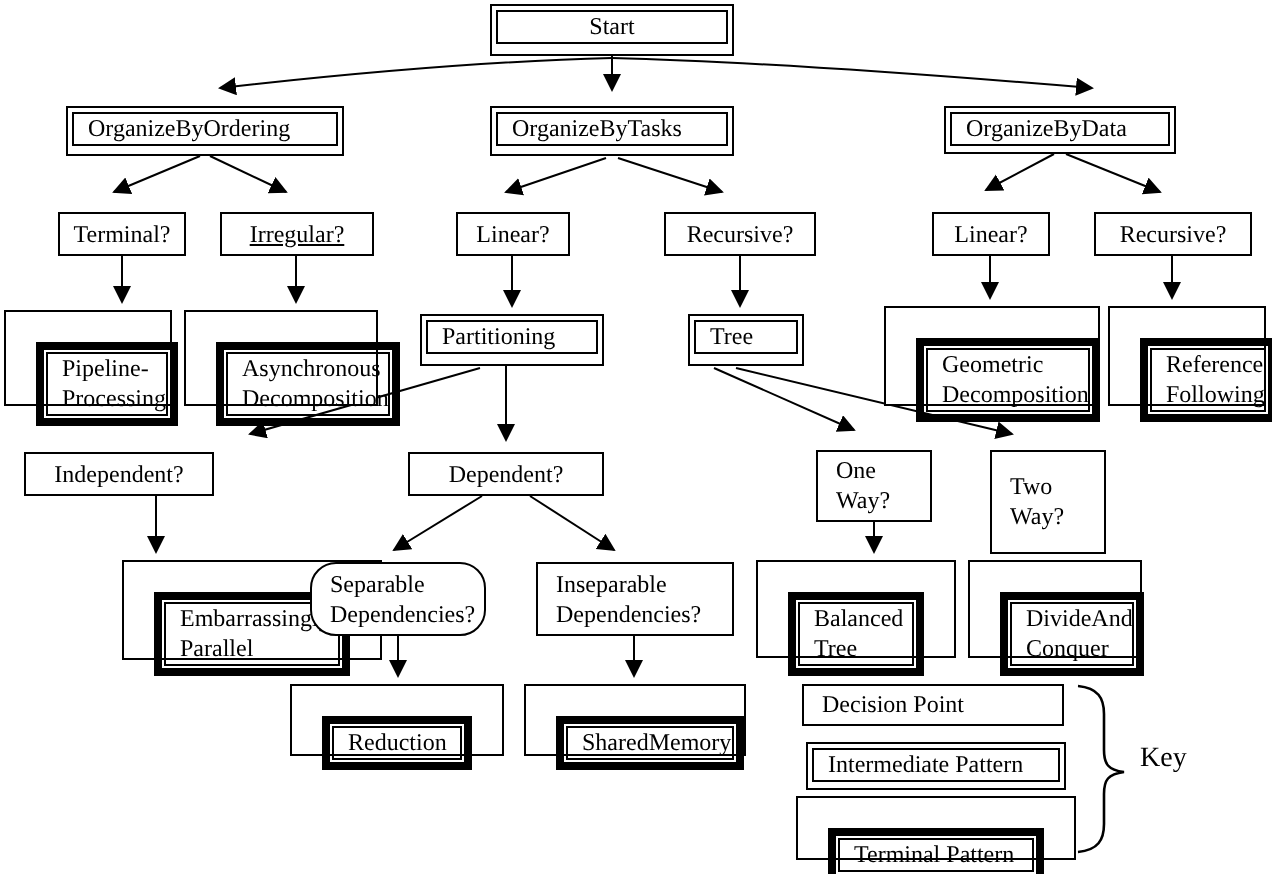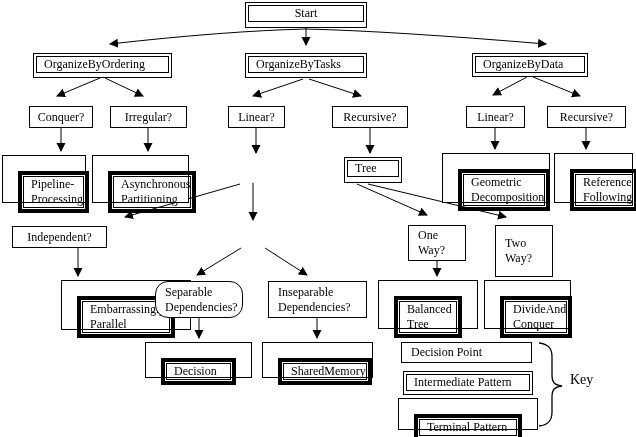--- a/index.html
+++ b/index.html
@@ -74,23 +74,23 @@
       <div class="in1">
         <span class="lbl">OrganizeByTasks</span>
       </div>
     </div>
     <div class="node intermediate" style="left: 472px; top: 53px; width: 116px; height: 24px;">
       <div class="in1">
         <span class="lbl">OrganizeByData</span>
       </div>
     </div>
     <div class="node decision center" style="left: 29px; top: 106px; width: 64px; height: 22px;">
-      <span class="lbl">Conquer?</span>
-    </div>
-    <div class="node decision center" style="left: 110px; top: 106px; width: 77px; height: 22px;">
+      <span class="lbl">Terminal?</span>
+    </div>
+    <div class="node decision center" style="left: 110px; top: 106px; width: 77px; height: 22px; text-decoration: underline;">
       <span class="lbl">Irregular?</span>
     </div>
     <div class="node decision center" style="left: 228px; top: 106px; width: 57px; height: 22px;">
       <span class="lbl">Linear?</span>
     </div>
     <div class="node decision center" style="left: 332px; top: 106px; width: 76px; height: 22px;">
       <span class="lbl">Recursive?</span>
     </div>
     <div class="node decision center" style="left: 466px; top: 106px; width: 59px; height: 22px;">
       <span class="lbl">Linear?</span>
@@ -103,22 +103,27 @@
         <div class="in1">
           <span class="lbl">Pipeline-
 Processing</span>
         </div>
       </div>
     </div>
     <div class="node terminal" style="left: 92px; top: 155px; width: 97px; height: 48px;">
       <div class="mid">
         <div class="in1">
           <span class="lbl">Asynchronous
-Partitioning</span>
-        </div>
+Decomposition</span>
+        </div>
+      </div>
+    </div>
+    <div class="node intermediate" style="left: 210px; top: 157px; width: 92px; height: 26px;">
+      <div class="in1">
+        <span class="lbl">Partitioning</span>
       </div>
     </div>
     <div class="node intermediate" style="left: 344px; top: 157px; width: 58px; height: 26px;">
       <div class="in1">
         <span class="lbl">Tree</span>
       </div>
     </div>
     <div class="node terminal" style="left: 442px; top: 153px; width: 108px; height: 50px;">
       <div class="mid">
         <div class="in1">
@@ -130,20 +135,23 @@
     <div class="node terminal" style="left: 554px; top: 153px; width: 79px; height: 50px;">
       <div class="mid">
         <div class="in1">
           <span class="lbl">Reference
 Following</span>
         </div>
       </div>
     </div>
     <div class="node decision center" style="left: 12px; top: 226px; width: 95px; height: 22px;">
       <span class="lbl">Independent?</span>
+    </div>
+    <div class="node decision center" style="left: 204px; top: 226px; width: 98px; height: 22px;">
+      <span class="lbl">Dependent?</span>
     </div>
     <div class="node decision" style="left: 408px; top: 225px; width: 58px; height: 36px;">
       <span class="lbl">One
 Way?</span>
     </div>
     <div class="node decision" style="left: 495px; top: 225px; width: 58px; height: 52px;">
       <span class="lbl">Two
 Way?</span>
     </div>
     <div class="node terminal" style="left: 17px; top: 280px; width: 130px; height: 50px; margin-left: 44px;">
@@ -174,21 +182,21 @@
       <div class="mid">
         <div class="in1">
           <span class="lbl">DivideAnd
 Conquer</span>
         </div>
       </div>
     </div>
     <div class="node terminal" style="left: 145px; top: 342px; width: 107px; height: 36px;">
       <div class="mid">
         <div class="in1">
-          <span class="lbl">Decision</span>
+          <span class="lbl">Reduction</span>
         </div>
       </div>
     </div>
     <div class="node terminal" style="left: 262px; top: 342px; width: 111px; height: 36px;">
       <div class="mid">
         <div class="in1">
           <span class="lbl">SharedMemory</span>
         </div>
       </div>
     </div>

